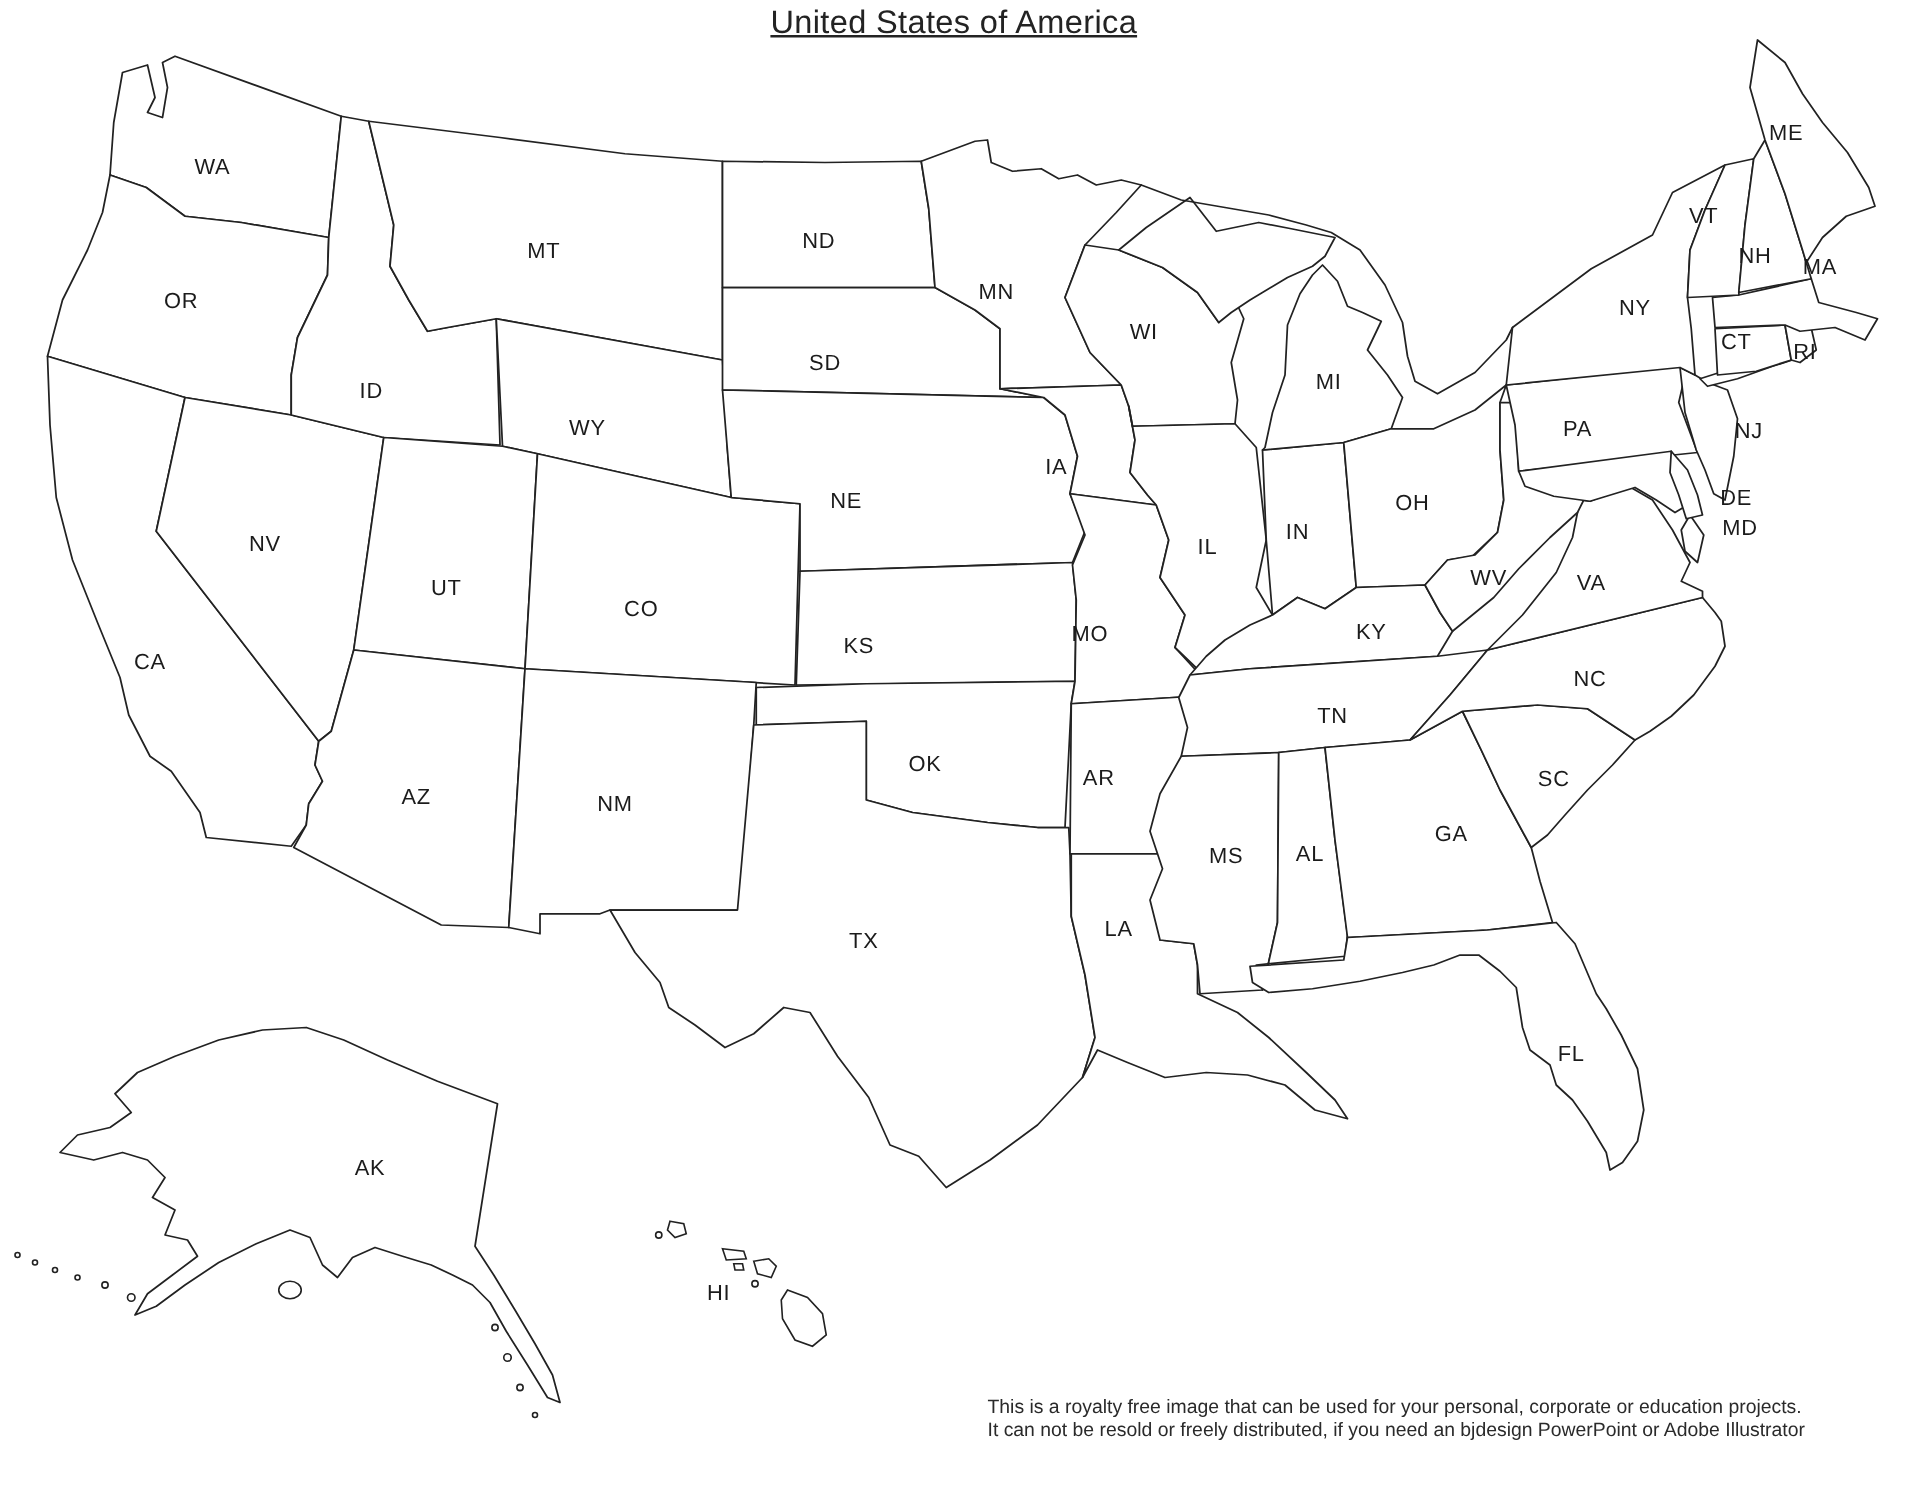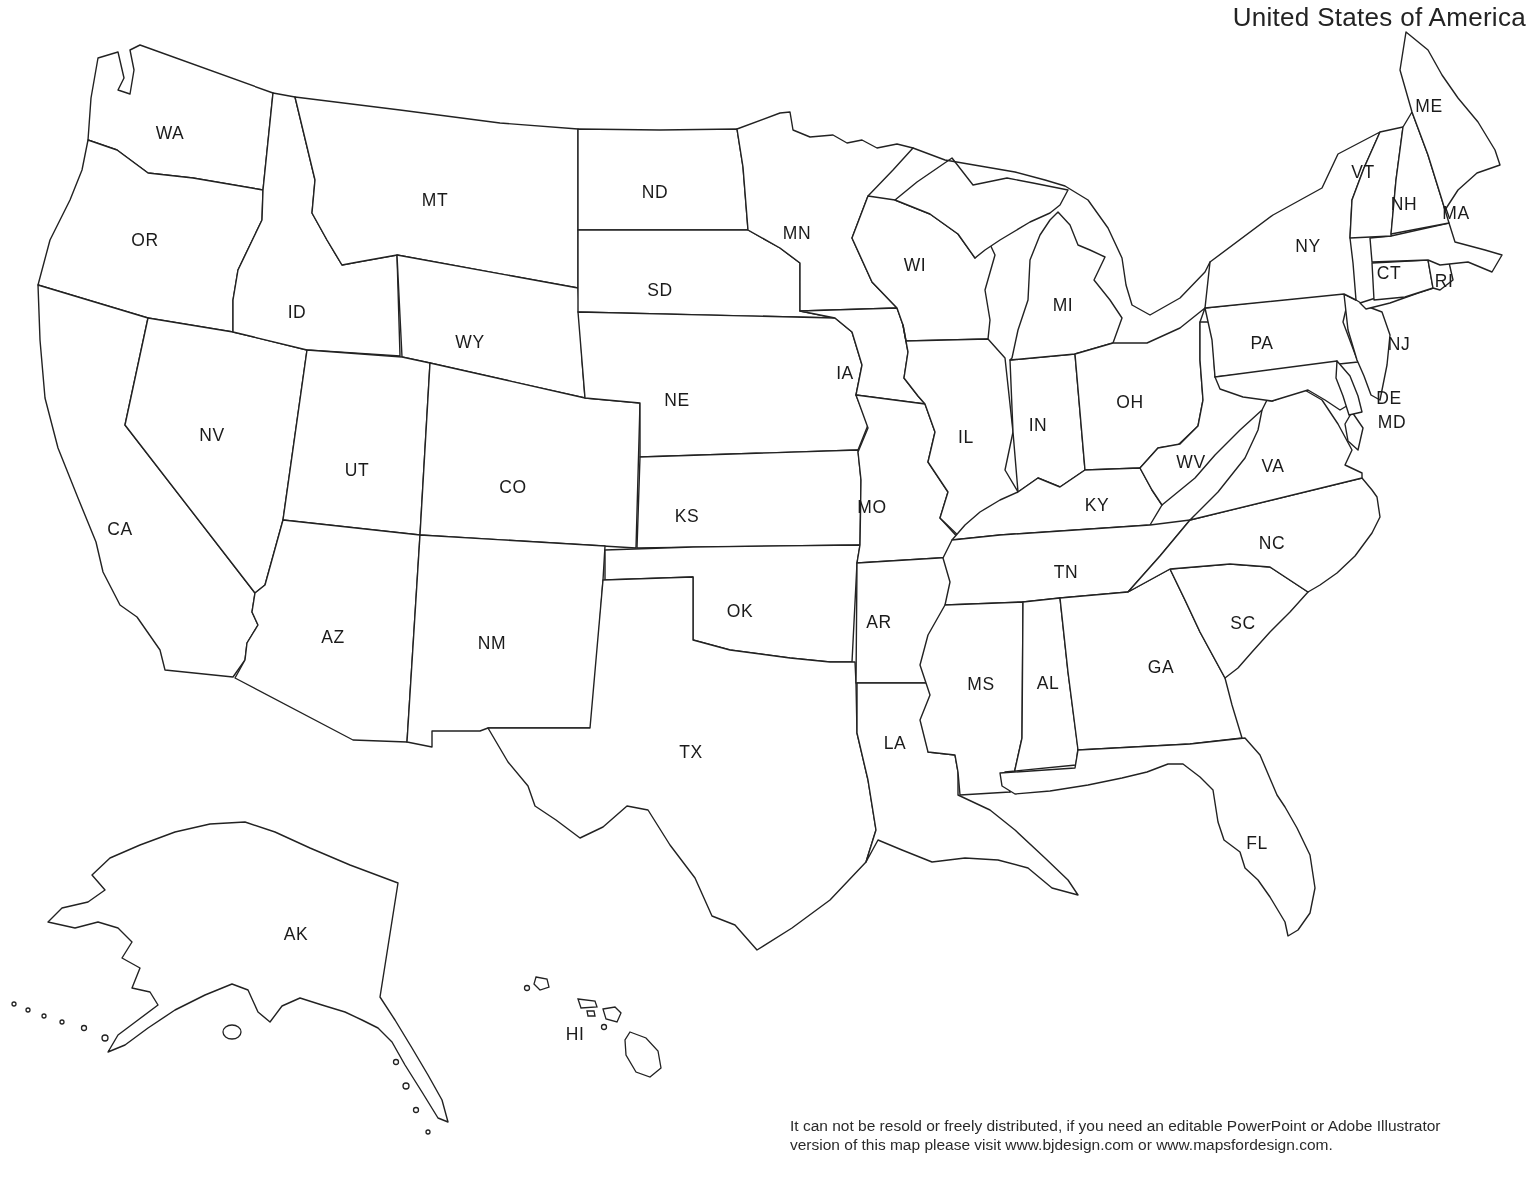--- a/index.html
+++ b/index.html
@@ -1,19 +1,19 @@
 <!DOCTYPE html>
 <html><head>
 <meta charset="utf-8">
 <style>
   html,body{margin:0;padding:0;background:#ffffff;}
   body{width:1526px;height:1195px;position:relative;overflow:hidden;
        font-family:"Liberation Sans", sans-serif;}
-  .page-title{position:absolute;top:2px;left:0;width:100%;text-align:right;
-       font-size:26px;letter-spacing:.3px;color:#232323;}
+  .page-title{position:absolute;top:2px;left:0;width:100%;text-align:center;
+       font-size:26px;letter-spacing:.3px;color:#232323;text-decoration:underline;}
   .map-wrap{position:absolute;left:0;top:0;width:1526px;height:1195px;}
   svg{display:block;}
   .state{fill:#ffffff;stroke:#222222;stroke-width:1.4;stroke-linejoin:round;stroke-linecap:round;}
   .waterline{fill:none;stroke:#222222;stroke-width:1.4;stroke-linejoin:round;stroke-linecap:round;}
   .islet{fill:#ffffff;stroke:#222222;stroke-width:1.3;}
   .state-label{font-family:"Liberation Sans", sans-serif;font-size:17.5px;
        fill:#1b1b1b;text-anchor:middle;letter-spacing:.6px;}
   .footer{position:absolute;left:790px;top:1116px;width:736px;
        font-size:15.5px;line-height:19.4px;color:#2a2a2a;}
 </style>
@@ -156,15 +156,15 @@
         <text x="1399" y="350" class="state-label">NJ</text>
         <text x="1389" y="404" class="state-label">DE</text>
         <text x="1392" y="428" class="state-label">MD</text>
         <text x="296" y="940" class="state-label">AK</text>
         <text x="575" y="1040" class="state-label">HI</text>
       </g>
 </svg>
 </div>
 
 <div class="footer">
-  <div>It can not be resold or freely distributed, if you need an editable PowerPoint or Adobe Illustrator</div>
-  <div>version of this map please visit www.bjdesign.com or www.mapsfordesign.com.</div>
+  <div>This is a royalty free image that can be used for your personal, corporate or education projects.</div>
+  <div>It can not be resold or freely distributed, if you need an bjdesign PowerPoint or Adobe Illustrator</div>
 </div>
 
 </body></html>

